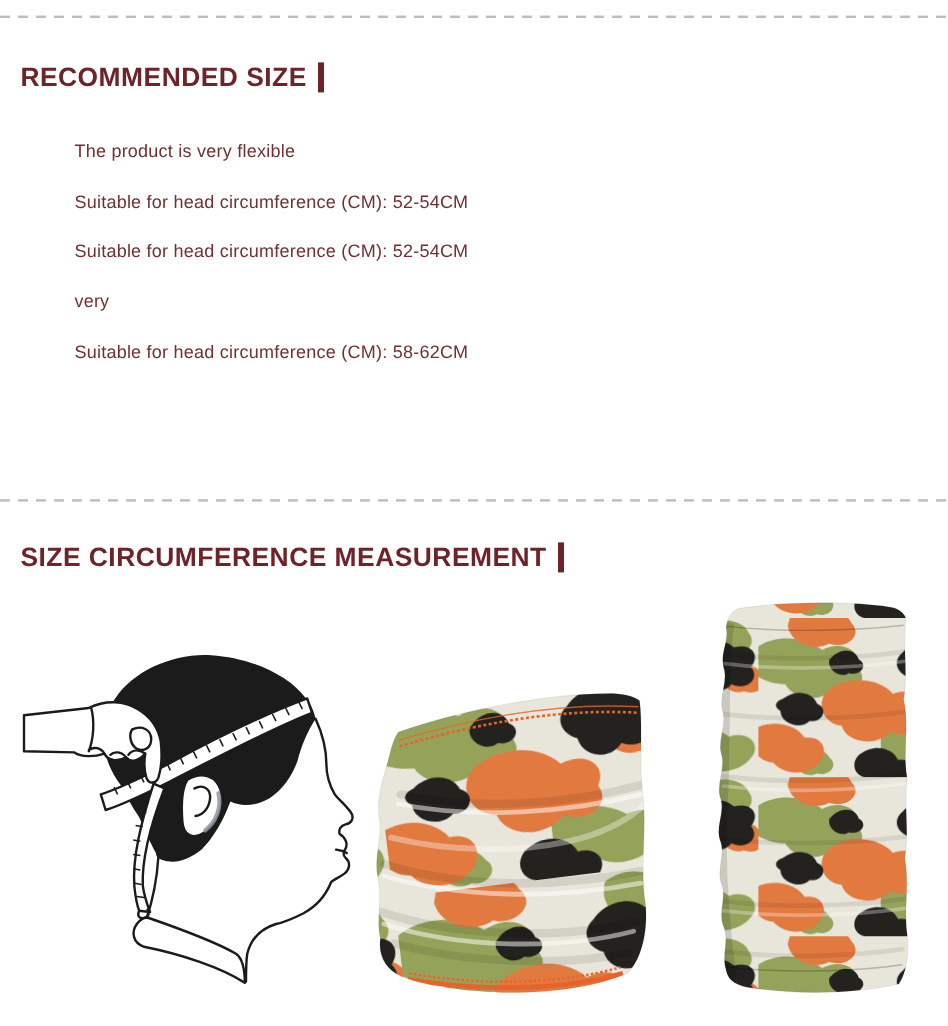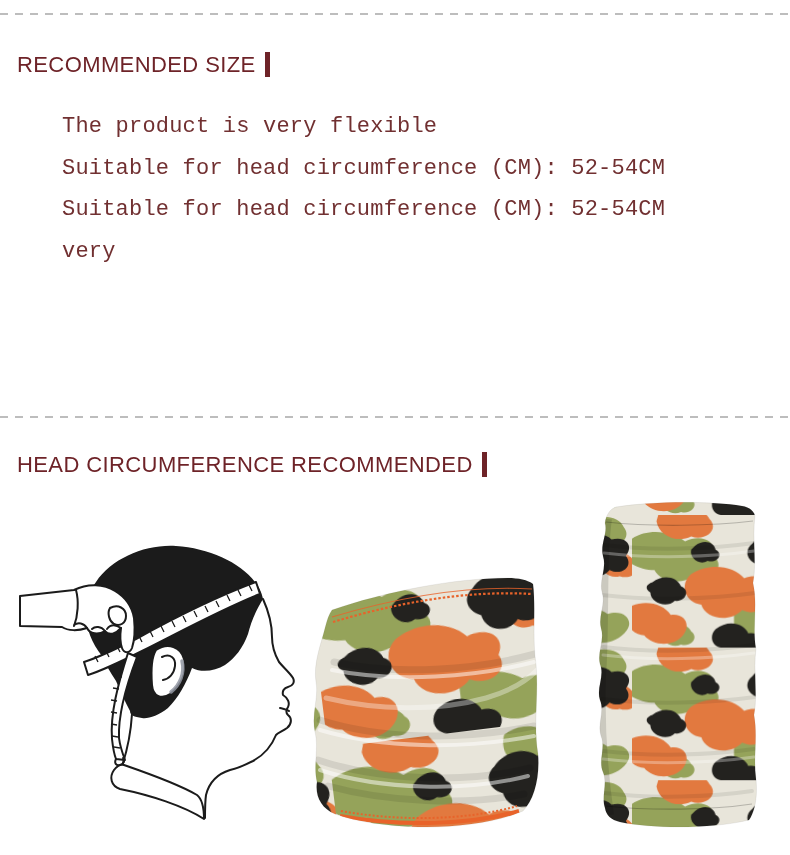--- a/index.html
+++ b/index.html
@@ -6,31 +6,31 @@
   .canvas{
     position:relative;width:790px;height:855px;background:var(--page-bg,#fff);
     overflow:hidden;font-family:"Liberation Sans",sans-serif;
   }
   .divider{
     position:absolute;left:0;right:0;height:2px;
     background:repeating-linear-gradient(90deg,var(--divider) 0 8px,transparent 8px 15px);
   }
   .sec-head{position:absolute;white-space:nowrap;}
   .sec-title{
-    font-size:22px;font-weight:normal;letter-spacing:.4px;color:var(--heading);
+    font-size:22px;font-weight:bold;letter-spacing:.4px;color:var(--heading);
   }
   .title-bar{
     display:inline-block;width:5px;height:25px;margin-left:9px;
     vertical-align:-5px;background:var(--heading);
   }
   .size-lines{
     position:absolute;left:62px;top:116px;display:flex;flex-direction:column;gap:19.7px;
   }
   .size-line{
-    font-size:22px;line-height:22px;letter-spacing:.2px;color:var(--body-text);white-space:nowrap;font-family:Liberation Mono, monospace;
+    font-size:15px;line-height:22px;letter-spacing:.2px;color:var(--body-text);white-space:nowrap;
   }
   .img-wrap{position:absolute;}
   .img-wrap svg{display:block;width:100%;height:100%;}
   
   .la{stroke:var(--line-art);fill:none;stroke-width:2;stroke-linecap:round;stroke-linejoin:round;}
   .lw{fill:#fff;stroke:var(--line-art);stroke-width:2;stroke-linejoin:round;}
   .hair{fill:var(--line-art);}
   .tick{stroke:var(--line-art);stroke-width:1.3;fill:none;}
   .earshade{stroke:var(--ear-shadow);stroke-width:3.5;fill:none;stroke-linecap:round;opacity:.85;}
   
@@ -54,26 +54,27 @@
 
   <div class="sec-head" style="left:17px;top:52px">
     <span class="sec-title">RECOMMENDED SIZE</span><span class="title-bar"></span>
   </div>
 
   <div class="size-lines">
     <div class="size-line">The product is very flexible</div>
     <div class="size-line">Suitable for head circumference (CM): 52-54CM</div>
     <div class="size-line">Suitable for head circumference (CM): 52-54CM</div>
     <div class="size-line">very</div>
+    <div class="size-line">Suitable for head circumference (CM): 58-62CM</div>
   </div>
 
   <div class="divider" style="top:416px"></div>
 
   <div class="sec-head" style="left:17px;top:452px">
-    <span class="sec-title">HEAD CIRCUMFERENCE RECOMMENDED</span><span class="title-bar"></span>
+    <span class="sec-title">SIZE CIRCUMFERENCE MEASUREMENT</span><span class="title-bar"></span>
   </div>
 
   <svg style="position:absolute;width:0;height:0" aria-hidden="true">
     <defs>
       <g id="camoTile">
         <rect class="cbase" x="0" y="0" width="170" height="130"></rect>
         <path class="cg" d="M-8,30 C8,12 36,14 52,26 C68,18 84,26 80,40 C92,50 80,64 62,58 C50,70 28,66 22,54 C6,54 -14,44 -8,30 Z"></path>
         <path class="cg" d="M100,98 C112,86 134,88 146,97 C162,92 172,103 165,113 C156,126 136,129 125,121 C112,130 98,124 100,112 Z"></path>
         <path class="cg" d="M128,6 C140,-2 158,2 162,12 C170,22 158,32 146,28 C134,33 122,20 128,6 Z"></path>
         <path class="cg" d="M30,112 C40,104 54,106 58,114 C66,120 58,130 48,127 C38,132 26,122 30,112 Z"></path>

